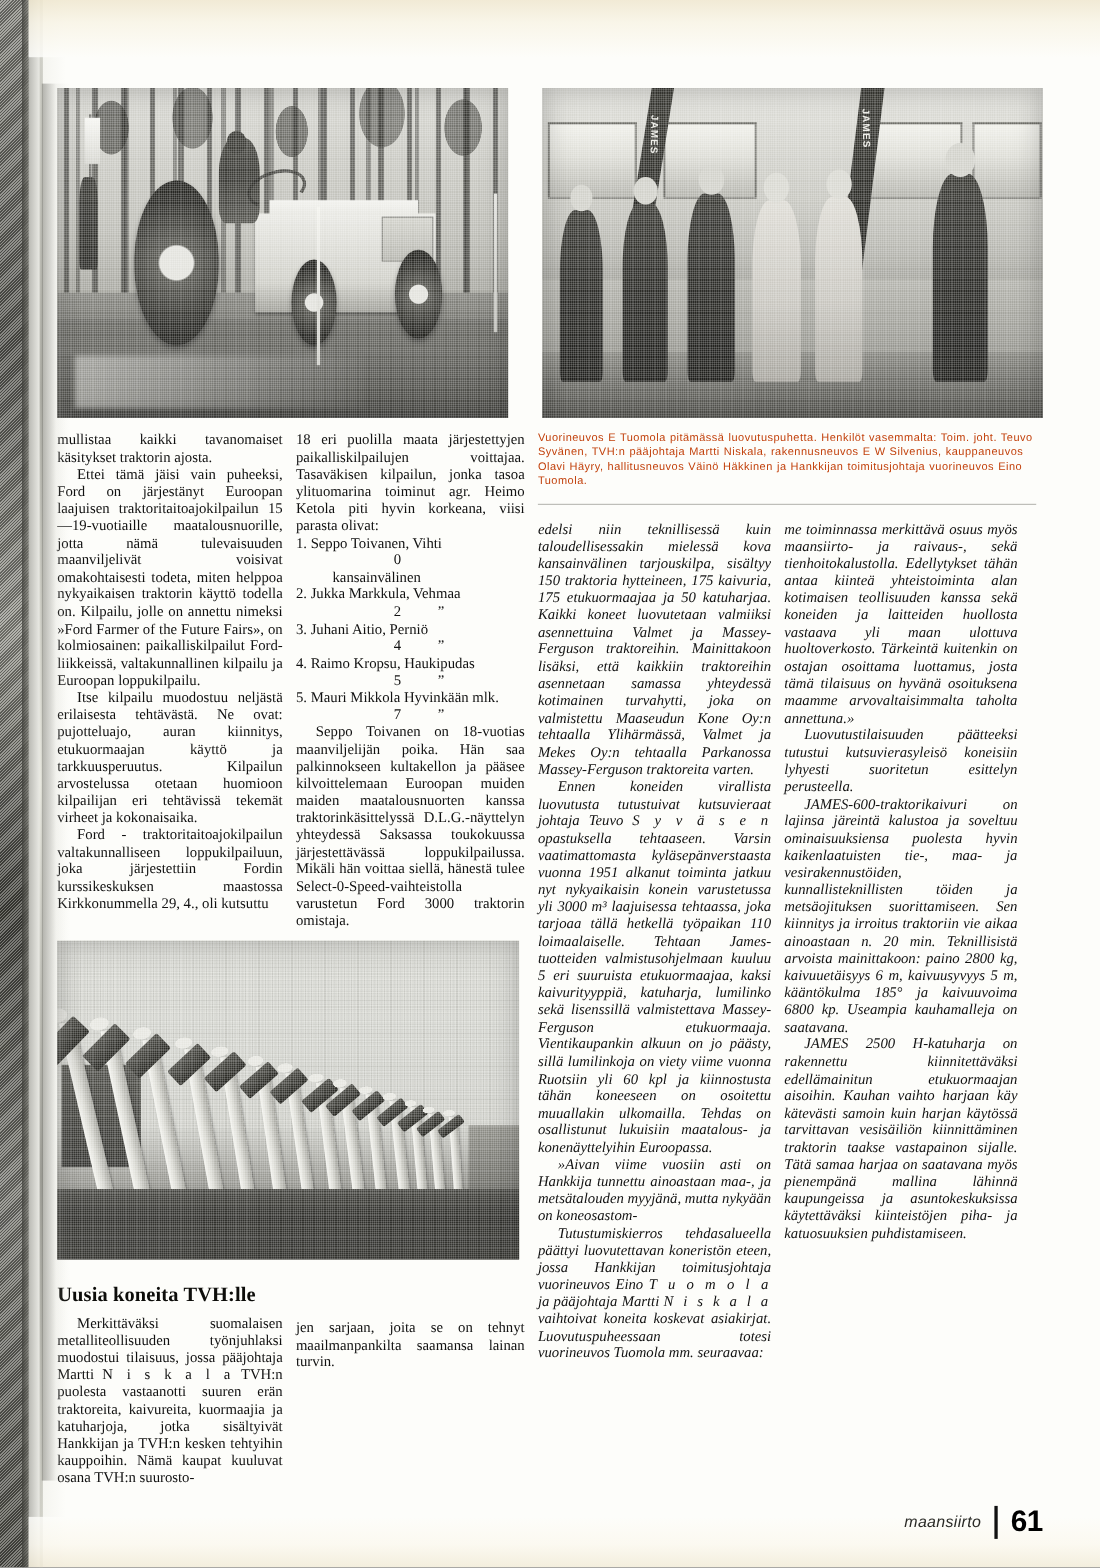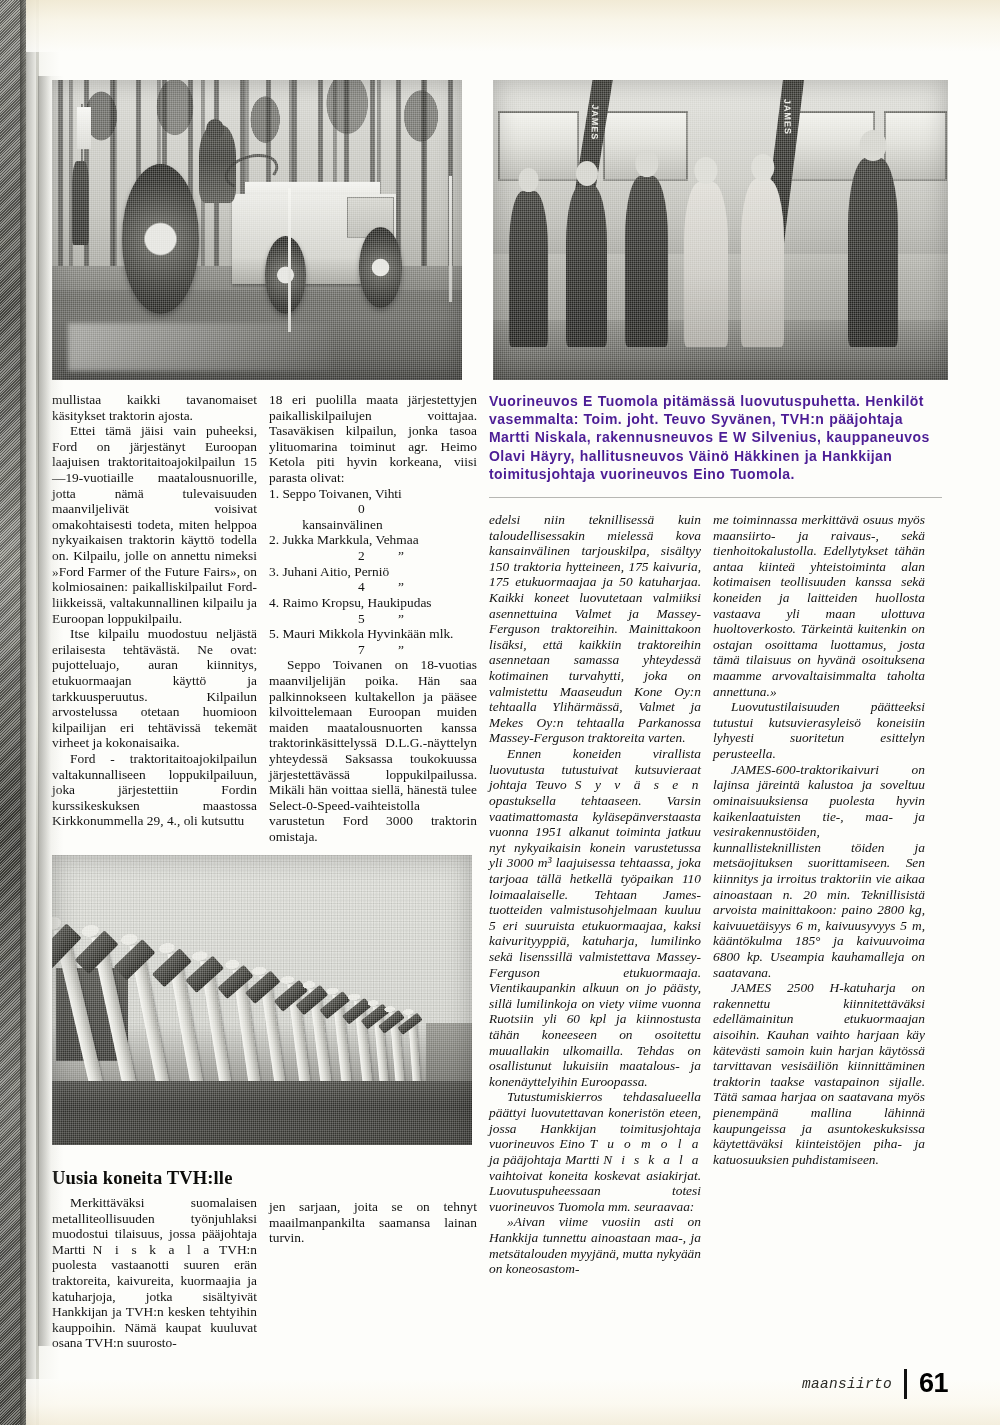--- a/index.html
+++ b/index.html
@@ -308,25 +308,25 @@
     background: linear-gradient(180deg,#4d4d47,#343430);
   }
   .shed-right {
     position:absolute; right:0%; top:58%; width:11%; height:20%;
     background: linear-gradient(180deg,#8f8f88,#6a6a64);
   }
 
   
   .caption {
     font-family: "Liberation Sans", sans-serif;
-    font-size: 14px;
+    font-size: 10px;
     line-height: 1.30;
-    font-weight: 700;
+    font-weight: 400;
     letter-spacing: .45px;
-    color: #4c1d95;
+    color: #c2410c;
     word-spacing: .5px;
   }
   .col {
     font-family: "Liberation Serif", serif;
     font-size: 13.4px;
     line-height: 1.165;
     color: #111;
     text-align: justify;
     hyphens: none;
   }
@@ -360,21 +360,21 @@
   
   .footer {
     position: absolute;
     right: 52px;
     bottom: 26px;
     display: flex;
     align-items: center;
     gap: 12px;
   }
   .footer-mark {
-    font-family: Liberation Mono, monospace;
+    font-family: Liberation Sans, sans-serif;
     font-style: italic;
     font-size: 14.5px;
     color: #2a2a26;
     letter-spacing: .3px;
   }
   .footer-rule {
     width: 3px;
     height: 30px;
     background: #111;
   }
@@ -484,22 +484,22 @@
         <p>Seppo Toivanen on 18-vuotias maanviljelijän poika. Hän saa palkinnokseen kultakellon ja pääsee kilvoittelemaan Euroopan muiden maiden maatalousnuorten kanssa traktorinkäsittelyssä D.L.G.-näyttelyn yhteydessä Saksassa toukokuussa järjestettävässä loppukilpailussa. Mikäli hän voittaa siellä, hänestä tulee Select-0-Speed-vaihteistolla varustetun Ford 3000 traktorin omistaja.</p>
       </div>
 
       <div style="width:453px; display:flex; flex-direction:column;">
         <div class="caption">Vuorineuvos E Tuomola pitämässä luovutuspuhetta. Henkilöt vasemmalta: Toim. joht. Teuvo Syvänen, TVH:n pääjohtaja Martti Niskala, rakennusneuvos E W Silvenius, kauppaneuvos Olavi Häyry, hallitusneuvos Väinö Häkkinen ja Hankkijan toimitusjohtaja vuorineuvos Eino Tuomola.</div>
         <div style="height:1px; background:#7e7e78; margin:14px 0 0 0; opacity:.55;"></div>
         <div style="display:flex; gap:12px; margin-top:14px;font-style:italic;">
           <div class="col" style="width:212px;">
             <p class="noindent">edelsi niin teknillisessä kuin taloudellisessakin mielessä kova kansainvälinen tarjouskilpa, sisältyy 150 traktoria hytteineen, 175 kaivuria, 175 etukuormaajaa ja 50 katuharjaa. Kaikki koneet luovutetaan valmiiksi asennettuina Valmet ja Massey-Ferguson traktoreihin. Mainittakoon lisäksi, että kaikkiin traktoreihin asennetaan samassa yhteydessä kotimainen turvahytti, joka on valmistettu Maaseudun Kone Oy:n tehtaalla Ylihärmässä, Valmet ja Mekes Oy:n tehtaalla Parkanossa Massey-Ferguson traktoreita varten.</p>
             <p><span>Ennen koneiden virallista luovutusta tutustuivat kutsuvieraat johtaja Teuvo </span><span class="spaced">S y v ä s e n</span><span> opastuksella tehtaaseen. Varsin vaatimattomasta kyläsepänverstaasta vuonna 1951 alkanut toiminta jatkuu nyt nykyaikaisin konein varustetussa yli 3000 m³ laajuisessa tehtaassa, joka tarjoaa tällä hetkellä työpaikan 110 loimaalaiselle. Tehtaan James-tuotteiden valmistusohjelmaan kuuluu 5 eri suuruista etukuormaajaa, kaksi kaivurityyppiä, katuharja, lumilinko sekä lisenssillä valmistettava Massey-Ferguson etukuormaaja. Vientikaupankin alkuun on jo päästy, sillä lumilinkoja on viety viime vuonna Ruotsiin yli 60 kpl ja kiinnostusta tähän koneeseen on osoitettu muuallakin ulkomailla. Tehdas on osallistunut lukuisiin maatalous- ja konenäyttelyihin Euroopassa.</span></p>
+            <p>»Aivan viime vuosiin asti on Hankkija tunnettu ainoastaan maa-, ja metsätalouden myyjänä, mutta nykyään on koneosastom-</p>
             <p><span>Tutustumiskierros tehdasalueella päättyi luovutettavan koneristön eteen, jossa Hankkijan toimitusjohtaja vuorineuvos Eino </span><span class="spaced">T u o m o l a</span><span> ja pääjohtaja Martti </span><span class="spaced">N i s k a l a</span><span> vaihtoivat koneita koskevat asiakirjat. Luovutuspuheessaan totesi vuorineuvos Tuomola mm. seuraavaa:</span></p>
-            <p>»Aivan viime vuosiin asti on Hankkija tunnettu ainoastaan maa-, ja metsätalouden myyjänä, mutta nykyään on koneosastom-</p>
           </div>
           <div class="col" style="width:212px;">
             <p class="noindent">me toiminnassa merkittävä osuus myös maansiirto- ja raivaus-, sekä tienhoitokalustolla. Edellytykset tähän antaa kiinteä yhteistoiminta alan kotimaisen teollisuuden kanssa sekä koneiden ja laitteiden huollosta vastaava yli maan ulottuva huoltoverkosto. Tärkeintä kuitenkin on ostajan osoittama luottamus, josta tämä tilaisuus on hyvänä osoituksena maamme arvovaltaisimmalta taholta annettuna.»</p>
             <p>Luovutustilaisuuden päätteeksi tutustui kutsuvierasyleisö koneisiin lyhyesti suoritetun esittelyn perusteella.</p>
             <p>JAMES-600-traktorikaivuri on lajinsa järeintä kalustoa ja soveltuu ominaisuuksiensa puolesta hyvin kaikenlaatuisten tie-, maa- ja vesirakennustöiden, kunnallisteknillisten töiden ja metsäojituksen suorittamiseen. Sen kiinnitys ja irroitus traktoriin vie aikaa ainoastaan n. 20 min. Teknillisistä arvoista mainittakoon: paino 2800 kg, kaivuuetäisyys 6 m, kaivuusyvyys 5 m, kääntökulma 185° ja kaivuuvoima 6800 kp. Useampia kauhamalleja on saatavana.</p>
             <p>JAMES 2500 H-katuharja on rakennettu kiinnitettäväksi edellämainitun etukuormaajan aisoihin. Kauhan vaihto harjaan käy kätevästi samoin kuin harjan käytössä tarvittavan vesisäiliön kiinnittäminen traktorin taakse vastapainon sijalle. Tätä samaa harjaa on saatavana myös pienempänä mallina lähinnä kaupungeissa ja asuntokeskuksissa käytettäväksi kiinteistöjen piha- ja katuosuuksien puhdistamiseen.</p>
           </div>
         </div>
       </div>
     </div>

